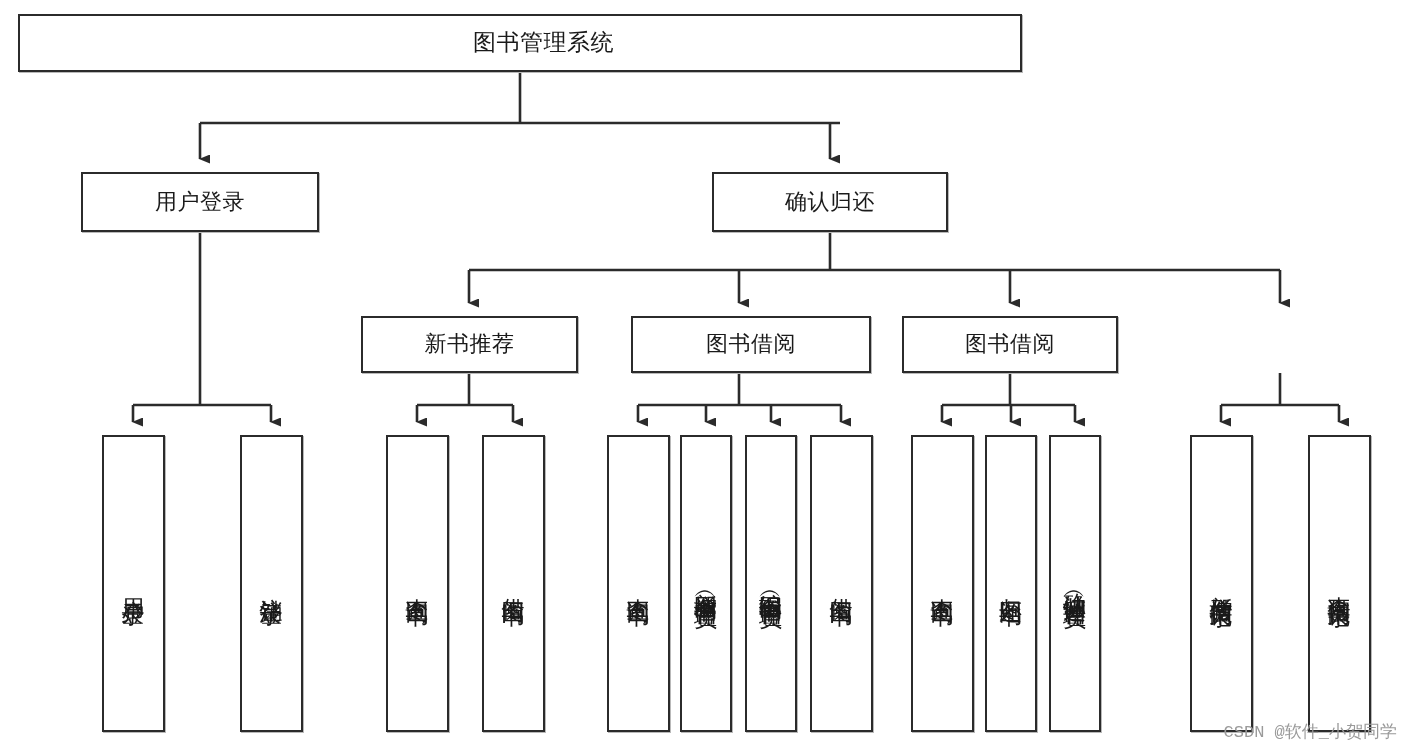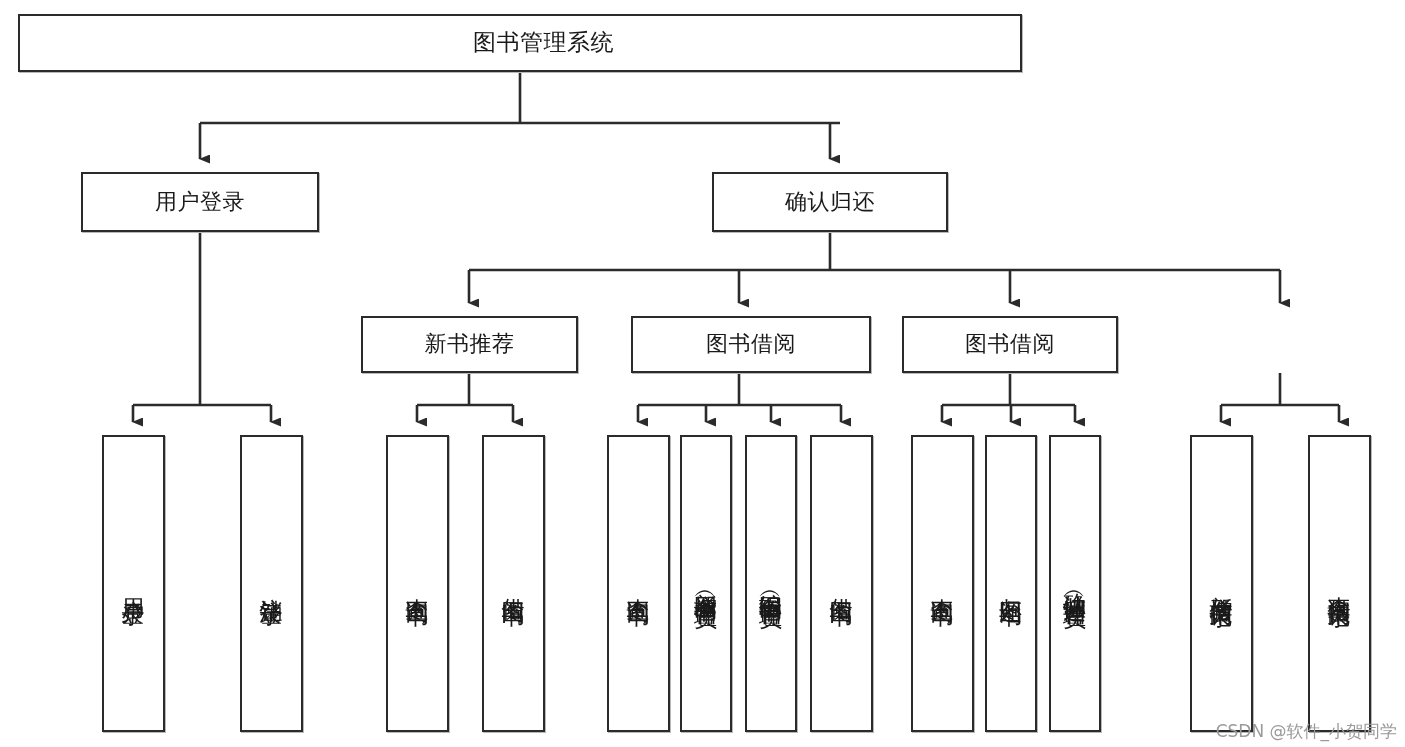--- a/index.html
+++ b/index.html
@@ -62,20 +62,21 @@
     max-height: 100%;
   }
   #watermark {
     position: absolute;
     right: 8px;
     bottom: 4px;
     font-size: 17px;
     color: #9a9a9a;
     white-space: nowrap;
     user-select: none;
+    font-family: Liberation Mono, monospace;
   }
 </style>
 </head>
 <body>
 
 <div id="diagram-root">
 
   <svg id="edges-layer" width="1405" height="747" viewBox="0 0 1405 747" xmlns="http://www.w3.org/2000/svg">
     <defs>
       <marker id="arrowhead" markerWidth="9" markerHeight="11" refX="4.5" refY="10" orient="auto" markerUnits="userSpaceOnUse">

